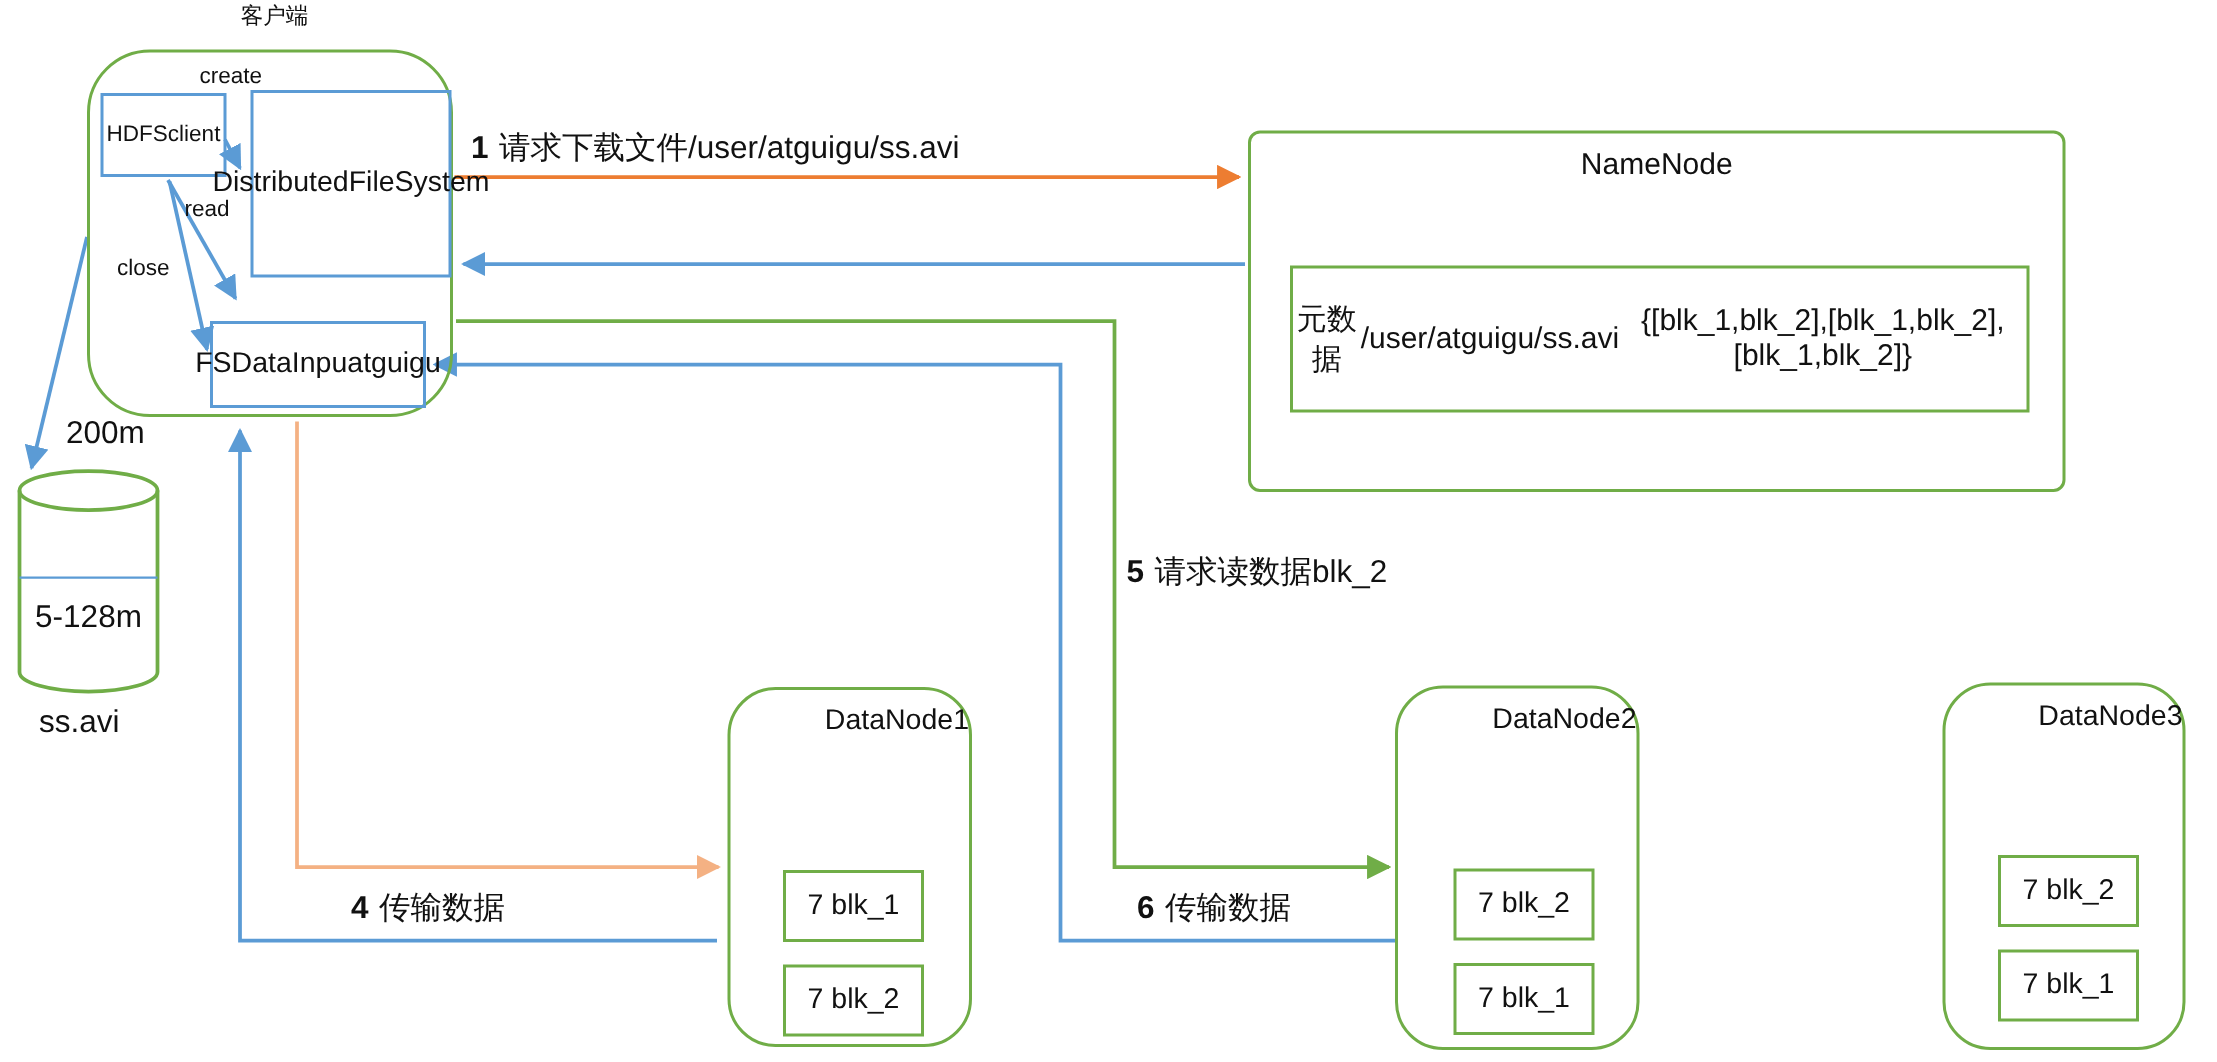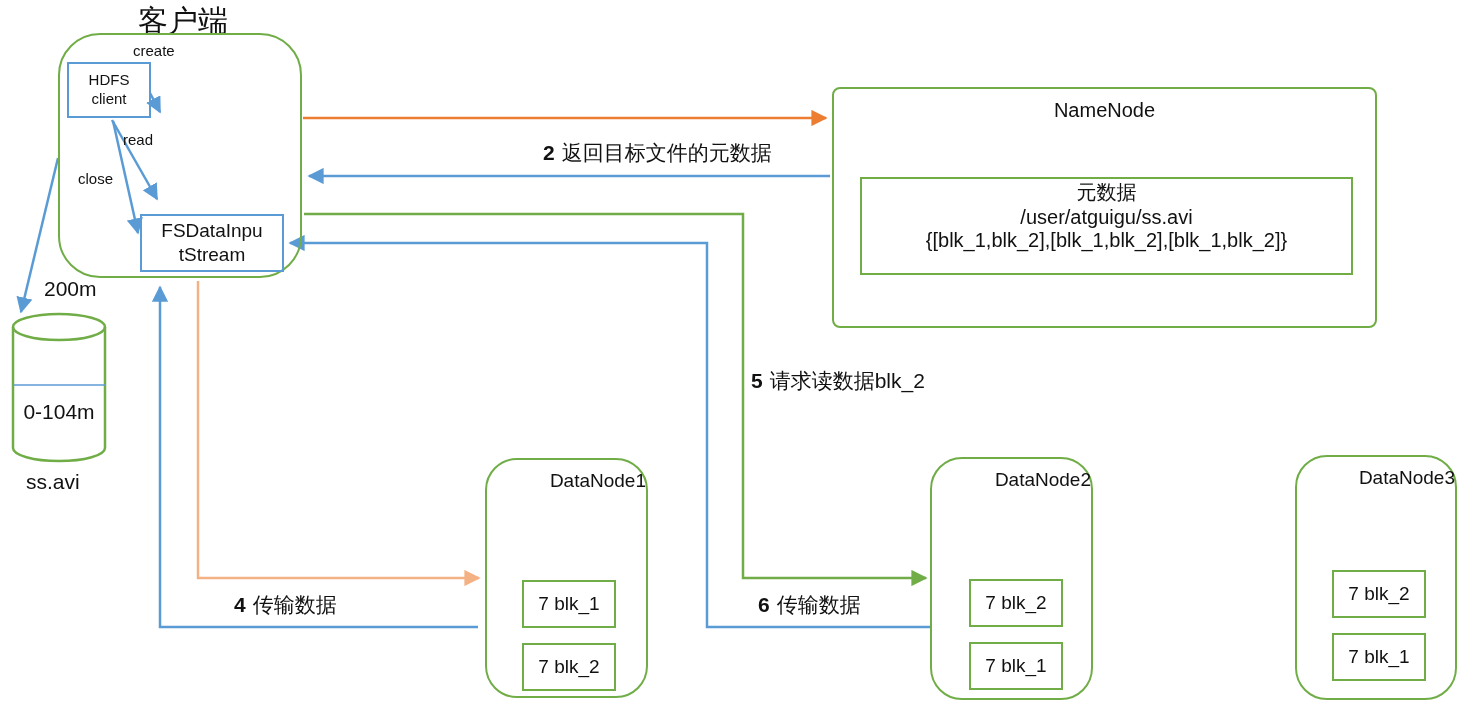--- a/index.html
+++ b/index.html
@@ -5,21 +5,21 @@
   html,body{margin:0;padding:0;background:#ffffff;}
   #stage{
     position:relative;width:1478px;height:708px;background:#ffffff;overflow:hidden;
     font-family:"Liberation Sans","DejaVu Sans",sans-serif;color:#111;
   }
   #wires{position:absolute;left:0;top:0;width:1478px;height:708px;}
   .box{position:absolute;box-sizing:border-box;background:transparent;}
   .green-round{border:2.5px solid #70AD47;border-radius:42px;}
   .green-rect{border:2px solid #70AD47;}
   .blue-rect{border:2.5px solid #5B9BD5;}
-  .center-col{display:flex;flex-direction:column;align-items:center;justify-content:center;text-align:center;}
+  .center-col{display:flex;align-items:center;justify-content:center;text-align:center;}
   .lbl{position:absolute;white-space:nowrap;}
   .small-lbl{font-size:15px;}
   .mid-lbl{font-size:21px;}
   .arrow-lbl{font-size:21px;}
   .arrow-lbl .num{font-weight:700;margin-right:7px;}
   .node-title{position:absolute;left:0;right:0;top:10px;text-align:right;font-size:19px;}
   .blockbox{
     position:absolute;box-sizing:border-box;border:2.5px solid #70AD47;
     display:flex;align-items:center;justify-content:center;font-size:19px;
   }
@@ -65,54 +65,58 @@
 
     <line x1="58" y1="158" x2="21" y2="312" stroke="#5B9BD5" stroke-width="2.5" marker-end="url(#mBlue)"></line>
 
     <g>
       <path d="M13 327 L13 448 A46 13 0 0 0 105 448 L105 327" fill="none" stroke="#70AD47" stroke-width="2.5"></path>
       <ellipse cx="59" cy="327" rx="46" ry="13" fill="none" stroke="#70AD47" stroke-width="2.5"></ellipse>
       <line x1="13" y1="385" x2="105" y2="385" stroke="#5B9BD5" stroke-width="1.5"></line>
     </g>
   </svg>
 
-  <div class="lbl mid-lbl" style="left:123px;top:1px;width:120px;text-align:center;font-size:30px;">客户端</div>
+  <div class="lbl mid-lbl" style="left:123px;top:1px;width:120px;text-align:center;font-size:15px;">客户端</div>
 
   <div class="box green-round" style="left:58px;top:33px;width:244px;height:245px;"></div>
 
   <div class="box blue-rect center-col" style="left:67px;top:62px;width:84px;height:56px;font-size:15px;line-height:1.25;">
     <span>HDFS</span>
     <span>client</span>
   </div>
 
+  <div class="box blue-rect center-col" style="left:167px;top:60px;width:134px;height:125px;font-size:19px;line-height:1.3;">
+    <span>Distributed</span>
+    <span>FileSystem</span>
+  </div>
 
   <div class="box blue-rect center-col" style="left:140px;top:214px;width:144px;height:58px;font-size:19px;line-height:1.25;">
     <span>FSDataInpu</span>
-    <span>tStream</span>
+    <span>atguigu</span>
   </div>
 
   <div class="lbl small-lbl" style="left:133px;top:42px;">create</div>
   <div class="lbl small-lbl" style="left:123px;top:131px;">read</div>
   <div class="lbl small-lbl" style="left:78px;top:170px;">close</div>
 
   <div class="lbl mid-lbl" style="left:44px;top:277px;">200m</div>
-  <div class="lbl mid-lbl" style="left:13px;top:400px;width:92px;text-align:center;">0-104m</div>
+  <div class="lbl mid-lbl" style="left:13px;top:400px;width:92px;text-align:center;">5-128m</div>
   <div class="lbl mid-lbl" style="left:26px;top:470px;">ss.avi</div>
 
   <div class="box green-round" style="left:832px;top:87px;width:545px;height:241px;border-radius:8px;">
     <div class="nn-title">NameNode</div>
   </div>
   <div class="box green-rect center-col" style="left:860px;top:177px;width:493px;height:98px;justify-content:flex-start;">
     <span class="meta-line">元数据</span>
     <span class="meta-line">/user/atguigu/ss.avi</span>
     <span class="meta-line">{[blk_1,blk_2],[blk_1,blk_2],[blk_1,blk_2]}</span>
   </div>
 
-  <div class="lbl arrow-lbl" style="left:543px;top:139px;">
-    <span class="num">2</span><span>返回目标文件的元数据</span>
+  <div class="lbl arrow-lbl" style="left:314px;top:84px;">
+    <span class="num">1</span><span>请求下载文件/user/atguigu/ss.avi</span>
   </div>
   <div class="lbl arrow-lbl" style="left:234px;top:591px;">
     <span class="num">4</span><span>传输数据</span>
   </div>
   <div class="lbl arrow-lbl" style="left:751px;top:367px;">
     <span class="num">5</span><span>请求读数据blk_2</span>
   </div>
   <div class="lbl arrow-lbl" style="left:758px;top:591px;">
     <span class="num">6</span><span>传输数据</span>
   </div>

